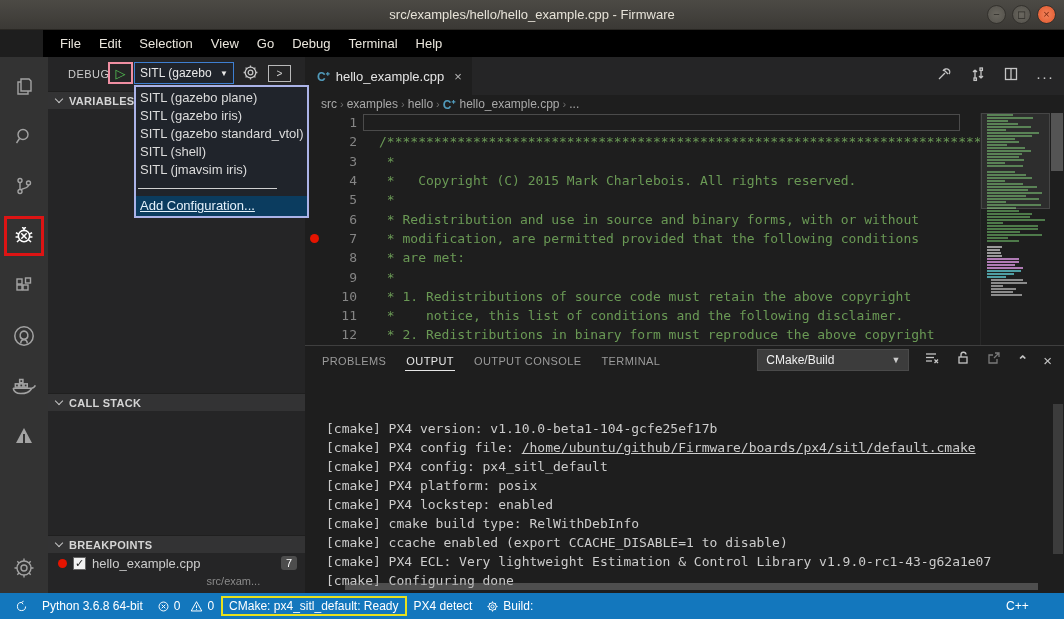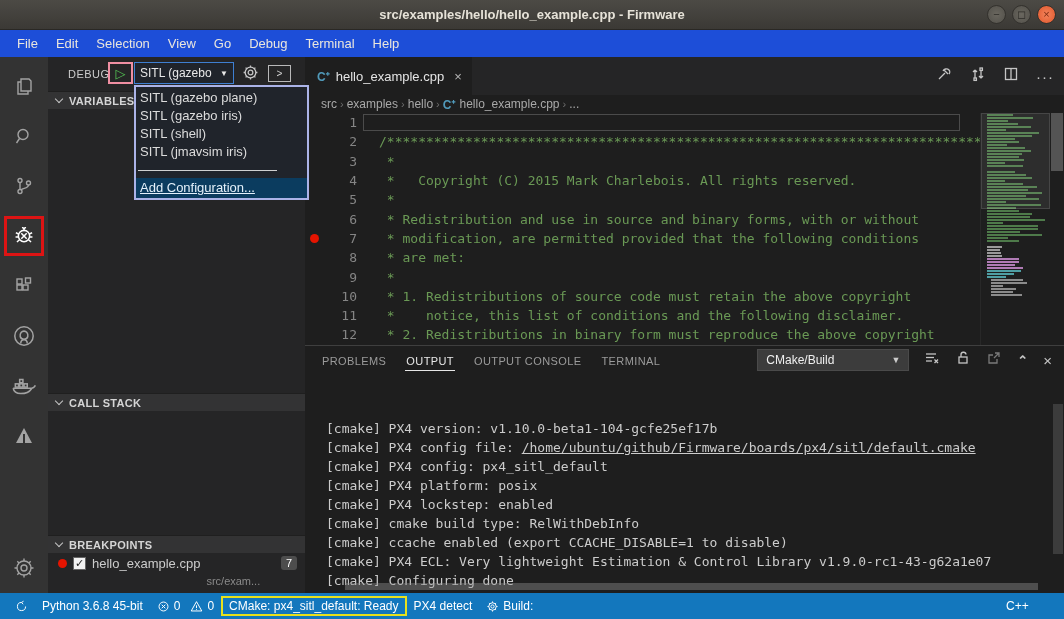--- a/index.html
+++ b/index.html
@@ -2,28 +2,28 @@
 <html><head>
 <meta charset="utf-8">
 <style>
   * { box-sizing: border-box; margin: 0; padding: 0; }
   html,body { width:1064px; height:619px; overflow:hidden; }
   body { font-family:"Liberation Sans",sans-serif; background:#1e1e1e; position:relative; }
 
   
   .titlebar { height:30px; background:linear-gradient(#4c4a45,#3b3935); border-bottom:1px solid #2a2824;
               display:flex; align-items:center; justify-content:center; position:relative; }
-  .titlebar .title { color:#e6e2d8; font-size:13px; font-weight:bold; }
+  .titlebar .title { color:#e6e2d8; font-size:13px; font-weight:normal; }
   .win-controls { position:absolute; right:8px; top:5px; display:flex; gap:6px; }
   .win-btn { width:19px; height:19px; border-radius:50%; background:radial-gradient(#6a675f,#52504a);
              border:1px solid #33312d; color:#2e2c28; font-size:11px; line-height:17px; text-align:center; }
   .win-btn.close { background:radial-gradient(#f3845c,#e0562b); color:#7c2a12; }
 
   
-  .menubar { height:27px; background:#1d4ed8; display:flex; align-items:center; padding-left:8px; }
+  .menubar { height:27px; background:#000000; display:flex; align-items:center; padding-left:8px;margin-left:43px; }
   .menu-item { color:#eae6dd; font-size:13px; padding:4px 9px; }
 
   
   .main { display:flex; height:536px; }
 
   .activitybar { width:48px; background:#333333; display:flex; flex-direction:column; align-items:center; padding-top:4px; }
   .act-item { width:48px; height:50px; display:flex; align-items:center; justify-content:center; color:#a3a3a3; }
   .act-item svg { stroke:#a3a3a3; fill:none; stroke-width:1.4; }
   .act-item.active svg { stroke:#ffffff; }
   .act-box { width:40px; height:40px; display:flex; align-items:center; justify-content:center; }
@@ -478,21 +478,21 @@
 
 <div class="statusbar" id="statusbar">
     <div class="sb-item">
       <span style="display: inline-flex;">
         <svg width="13" height="13" viewBox="0 0 16 16">
           <path d="M13 8 A5 5 0 1 1 8 3 M8 3 L10.5 1.5 M8 3 L10 5.2"></path>
         </svg>
       </span>
     </div>
     <div class="sb-item">
-      <span>Python 3.6.8 45-bit</span>
+      <span>Python 3.6.8 64-bit</span>
     </div>
     <div class="sb-item">
       <span style="display: inline-flex;">
         <svg width="13" height="13" viewBox="0 0 16 16">
           <circle cx="8" cy="8" r="5.5"></circle>
           <path d="M5.8 5.8 L10.2 10.2 M10.2 5.8 L5.8 10.2"></path>
         </svg>
       </span>
       <span>0</span>
       <span style="display: inline-flex; margin-left: 6px;">
@@ -568,17 +568,18 @@
   <svg width="17" height="17" viewBox="0 0 16 16">
       <circle cx="8" cy="8" r="2.2"></circle>
       <circle cx="8" cy="8" r="5"></circle>
       <path d="M8 1.5 V3 M8 13 V14.5 M1.5 8 H3 M13 8 H14.5 M3.4 3.4 L4.5 4.5 M11.5 11.5 L12.6 12.6 M12.6 3.4 L11.5 4.5 M4.5 11.5 L3.4 12.6"></path>
     </svg>
 </div>
 <div class="console-btn">&gt;</div>
 <div class="config-dropdown" id="config-dropdown">
     <div class="dd-item">SITL (gazebo plane)</div>
     <div class="dd-item">SITL (gazebo iris)</div>
+    <div class="dd-item">SITL (gazebo standard_vtol)</div>
     <div class="dd-item">SITL (shell)</div>
     <div class="dd-item">SITL (jmavsim iris)</div>
     <div class="dd-sep"></div>
     <div class="dd-action">Add Configuration...</div>
   </div>
 
 </body></html>

